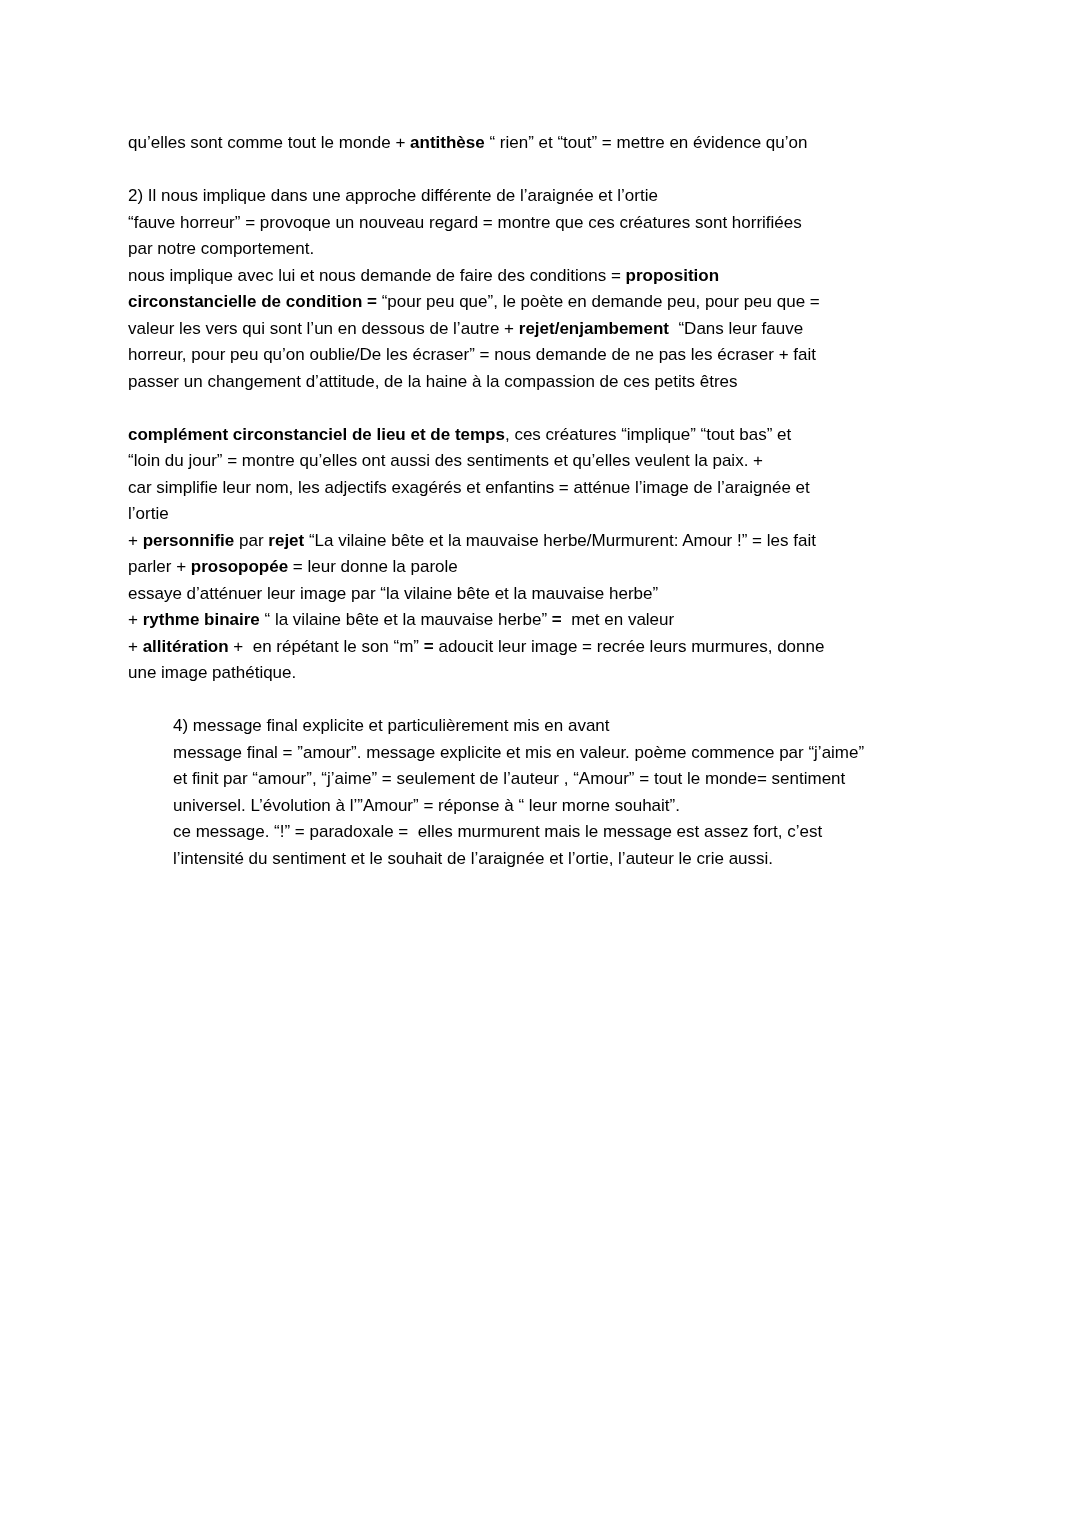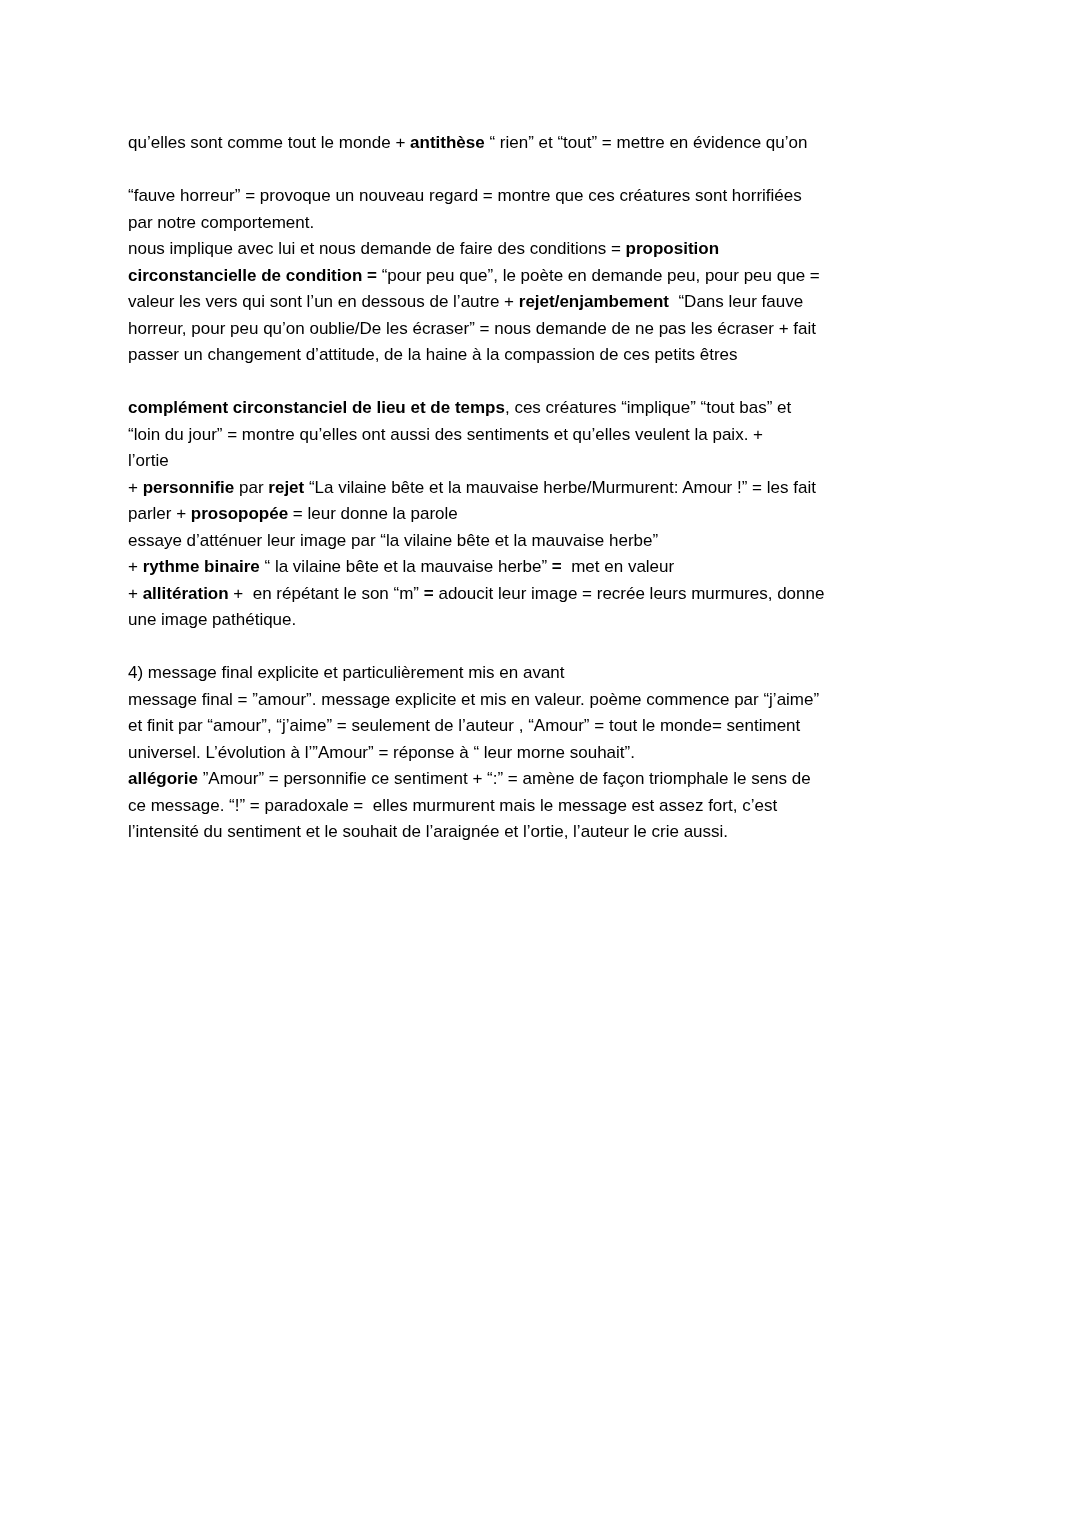--- a/index.html
+++ b/index.html
@@ -26,56 +26,58 @@
     padding: 130px 120px 0 128px;
     font-family: "Liberation Sans", "DejaVu Sans", sans-serif;
     font-size: 17px;
     line-height: 26.5px;
   }
   .paragraph {
     margin: 0 0 26.5px 0;
   }
   .paragraph:last-child {
     margin-bottom: 0;
+    margin-left: 45px;
   }
   .line {
     white-space: pre; 
   }
   .run { font-weight: normal; }
   .run.bold { font-weight: bold; }
 </style>
 </head>
 <body>
 
 <div class="page">
     <div class="paragraph">
       <div class="line"><span class="run">qu’elles sont comme tout le monde + </span><span class="run bold">antithèse</span><span class="run"> “ rien” et “tout” = mettre en évidence qu’on</span></div>
     </div>
     <div class="paragraph">
+      <div class="line"><span class="run">2) Il nous implique dans une approche différente de l’araignée et l’ortie</span></div>
       <div class="line"><span class="run">“fauve horreur” = provoque un nouveau regard = montre que ces créatures sont horrifiées</span></div>
       <div class="line"><span class="run">par notre comportement.</span></div>
       <div class="line"><span class="run">nous implique avec lui et nous demande de faire des conditions = </span><span class="run bold">proposition</span></div>
       <div class="line"><span class="run bold">circonstancielle de condition =</span><span class="run"> “pour peu que”, le poète en demande peu, pour peu que =</span></div>
       <div class="line"><span class="run">valeur les vers qui sont l’un en dessous de l’autre + </span><span class="run bold">rejet/enjambement</span><span class="run">  “Dans leur fauve</span></div>
       <div class="line"><span class="run">horreur, pour peu qu’on oublie/De les écraser” = nous demande de ne pas les écraser + fait</span></div>
       <div class="line"><span class="run">passer un changement d’attitude, de la haine à la compassion de ces petits êtres</span></div>
     </div>
     <div class="paragraph">
       <div class="line"><span class="run bold">complément circonstanciel de lieu et de temps</span><span class="run">, ces créatures “implique” “tout bas” et</span></div>
       <div class="line"><span class="run">“loin du jour” = montre qu’elles ont aussi des sentiments et qu’elles veulent la paix. +</span></div>
+      <div class="line"><span class="run">car simplifie leur nom, les adjectifs exagérés et enfantins = atténue l’image de l’araignée et</span></div>
       <div class="line"><span class="run">l’ortie</span></div>
       <div class="line"><span class="run">+ </span><span class="run bold">personnifie</span><span class="run"> par </span><span class="run bold">rejet</span><span class="run"> “La vilaine bête et la mauvaise herbe/Murmurent: Amour !” = les fait</span></div>
       <div class="line"><span class="run">parler + </span><span class="run bold">prosopopée</span><span class="run"> = leur donne la parole</span></div>
       <div class="line"><span class="run">essaye d’atténuer leur image par “la vilaine bête et la mauvaise herbe”</span></div>
       <div class="line"><span class="run">+ </span><span class="run bold">rythme binaire</span><span class="run"> “ la vilaine bête et la mauvaise herbe” </span><span class="run bold">=</span><span class="run">  met en valeur</span></div>
       <div class="line"><span class="run">+ </span><span class="run bold">allitération</span><span class="run"> +  en répétant le son “m” </span><span class="run bold">=</span><span class="run"> adoucit leur image = recrée leurs murmures, donne</span></div>
       <div class="line"><span class="run">une image pathétique.</span></div>
     </div>
     <div class="paragraph">
       <div class="line"><span class="run">4) message final explicite et particulièrement mis en avant</span></div>
       <div class="line"><span class="run">message final = ”amour”. message explicite et mis en valeur. poème commence par “j’aime”</span></div>
       <div class="line"><span class="run">et finit par “amour”, “j’aime” = seulement de l’auteur , “Amour” = tout le monde= sentiment</span></div>
       <div class="line"><span class="run">universel. L’évolution à l’”Amour” = réponse à “ leur morne souhait”.</span></div>
-      <div class="line"><span class="run bold">allégorie</span><span class="run"> ”Amour” = personnifie ce sentiment + “:” = amène de façon triomphale le sens de</span></div>
       <div class="line"><span class="run">ce message. “!” = paradoxale =  elles murmurent mais le message est assez fort, c’est</span></div>
       <div class="line"><span class="run">l’intensité du sentiment et le souhait de l’araignée et l’ortie, l’auteur le crie aussi.</span></div>
     </div>
   </div>
 
 </body></html>

